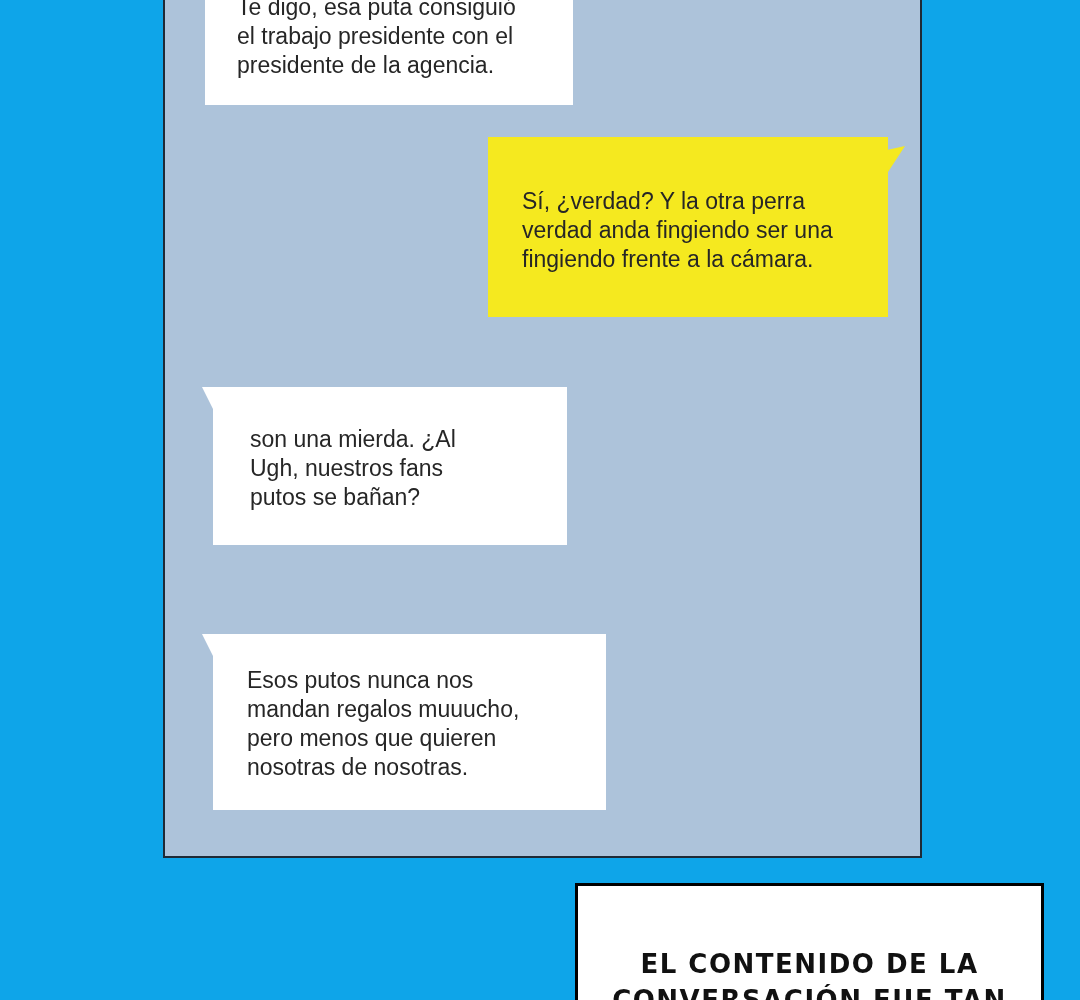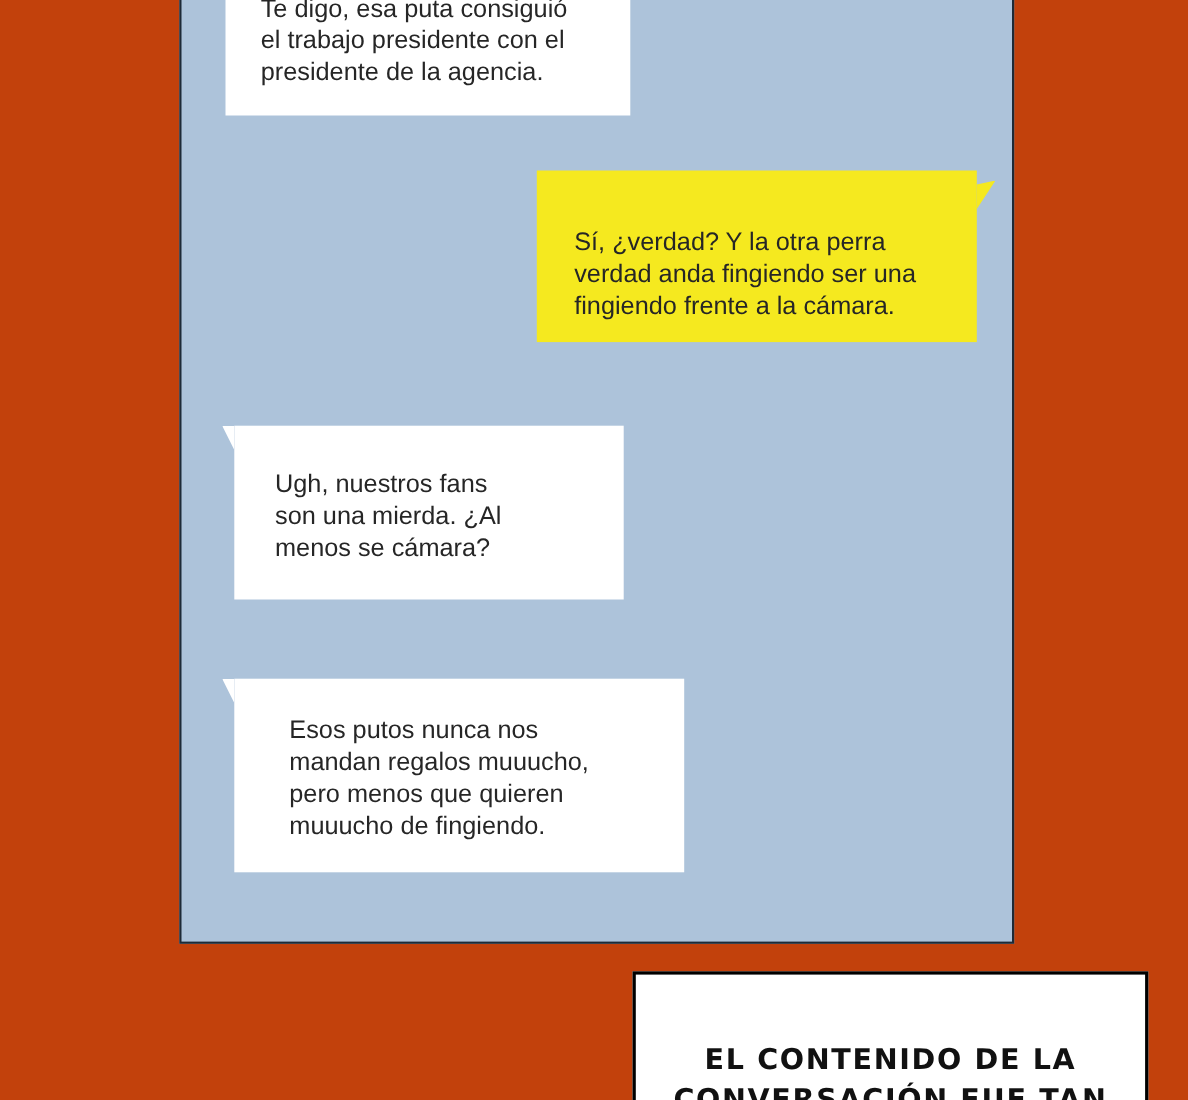--- a/index.html
+++ b/index.html
@@ -10,21 +10,21 @@
     --msg-text:#262626;
     --caption-border:#000000;
     --caption-text:#111111;
   }
   *{margin:0;padding:0;box-sizing:content-box;}
   html,body{background:#ffffff;}
   .page{
     position:relative;
     width:1080px;height:1000px;
     overflow:hidden;
-    background:#c2410c;
+    background:#0ea5e9;
     font-family:"Liberation Sans", sans-serif;
   }
   .chat-panel{
     position:absolute;
     left:163px;top:-6px;
     width:755px;height:860px;
     background:var(--panel-bg);
     border:2px solid var(--panel-border);
   }
   .bubble{
@@ -34,33 +34,32 @@
     line-height:29px;
   }
   .bubble .msg-line{white-space:nowrap;}
   .bubble-1{
     left:205px;top:-65px;width:368px;height:170px;
     background:var(--bubble-in);
     padding:0;
   }
   .bubble-1 .lines{padding:58px 0 0 32px;}
   .bubble-2{
-    left:488px;top:155px;width:400px;height:156px;
+    left:488px;top:137px;width:400px;height:180px;
     background:var(--bubble-out);
   }
   .bubble-2 .lines{padding:50px 0 0 34px;}
   .bubble-3{
     left:213px;top:387px;width:354px;height:158px;
     background:var(--bubble-in);
   }
   .bubble-3 .lines{padding:38px 0 0 37px;}
   .bubble-4{
-    left:213px;top:617px;width:393px;height:176px;
+    left:213px;top:634px;width:393px;height:176px;
     background:var(--bubble-in);
-    padding-left:16px;
   }
   .bubble-4 .lines{padding:32px 0 0 34px;}
   .tail{
     position:absolute;
     display:block;
   }
   .tail-left{
     left:-11px;top:0px;
     width:11px;height:22px;
     background:var(--bubble-in);
@@ -110,33 +109,33 @@
     <div class="lines">
       <div class="msg-line">Sí, ¿verdad? Y la otra perra</div>
       <div class="msg-line">verdad anda fingiendo ser una</div>
       <div class="msg-line">fingiendo frente a la cámara.</div>
     </div>
   </div>
 
   <div class="bubble bubble-3">
     <span class="tail tail-left"></span>
     <div class="lines">
+      <div class="msg-line">son una mierda. ¿Al</div>
       <div class="msg-line">Ugh, nuestros fans</div>
-      <div class="msg-line">son una mierda. ¿Al</div>
-      <div class="msg-line">menos se cámara?</div>
+      <div class="msg-line">putos se bañan?</div>
     </div>
   </div>
 
   <div class="bubble bubble-4">
     <span class="tail tail-left"></span>
     <div class="lines">
       <div class="msg-line">Esos putos nunca nos</div>
       <div class="msg-line">mandan regalos muuucho,</div>
       <div class="msg-line">pero menos que quieren</div>
-      <div class="msg-line">muuucho de fingiendo.</div>
+      <div class="msg-line">nosotras de nosotras.</div>
     </div>
   </div>
 
   <div class="caption-box">
     <div class="caption-lines">
       <div class="caption-line">EL CONTENIDO DE LA</div>
       <div class="caption-line">CONVERSACIÓN FUE TAN</div>
     </div>
   </div>
 

